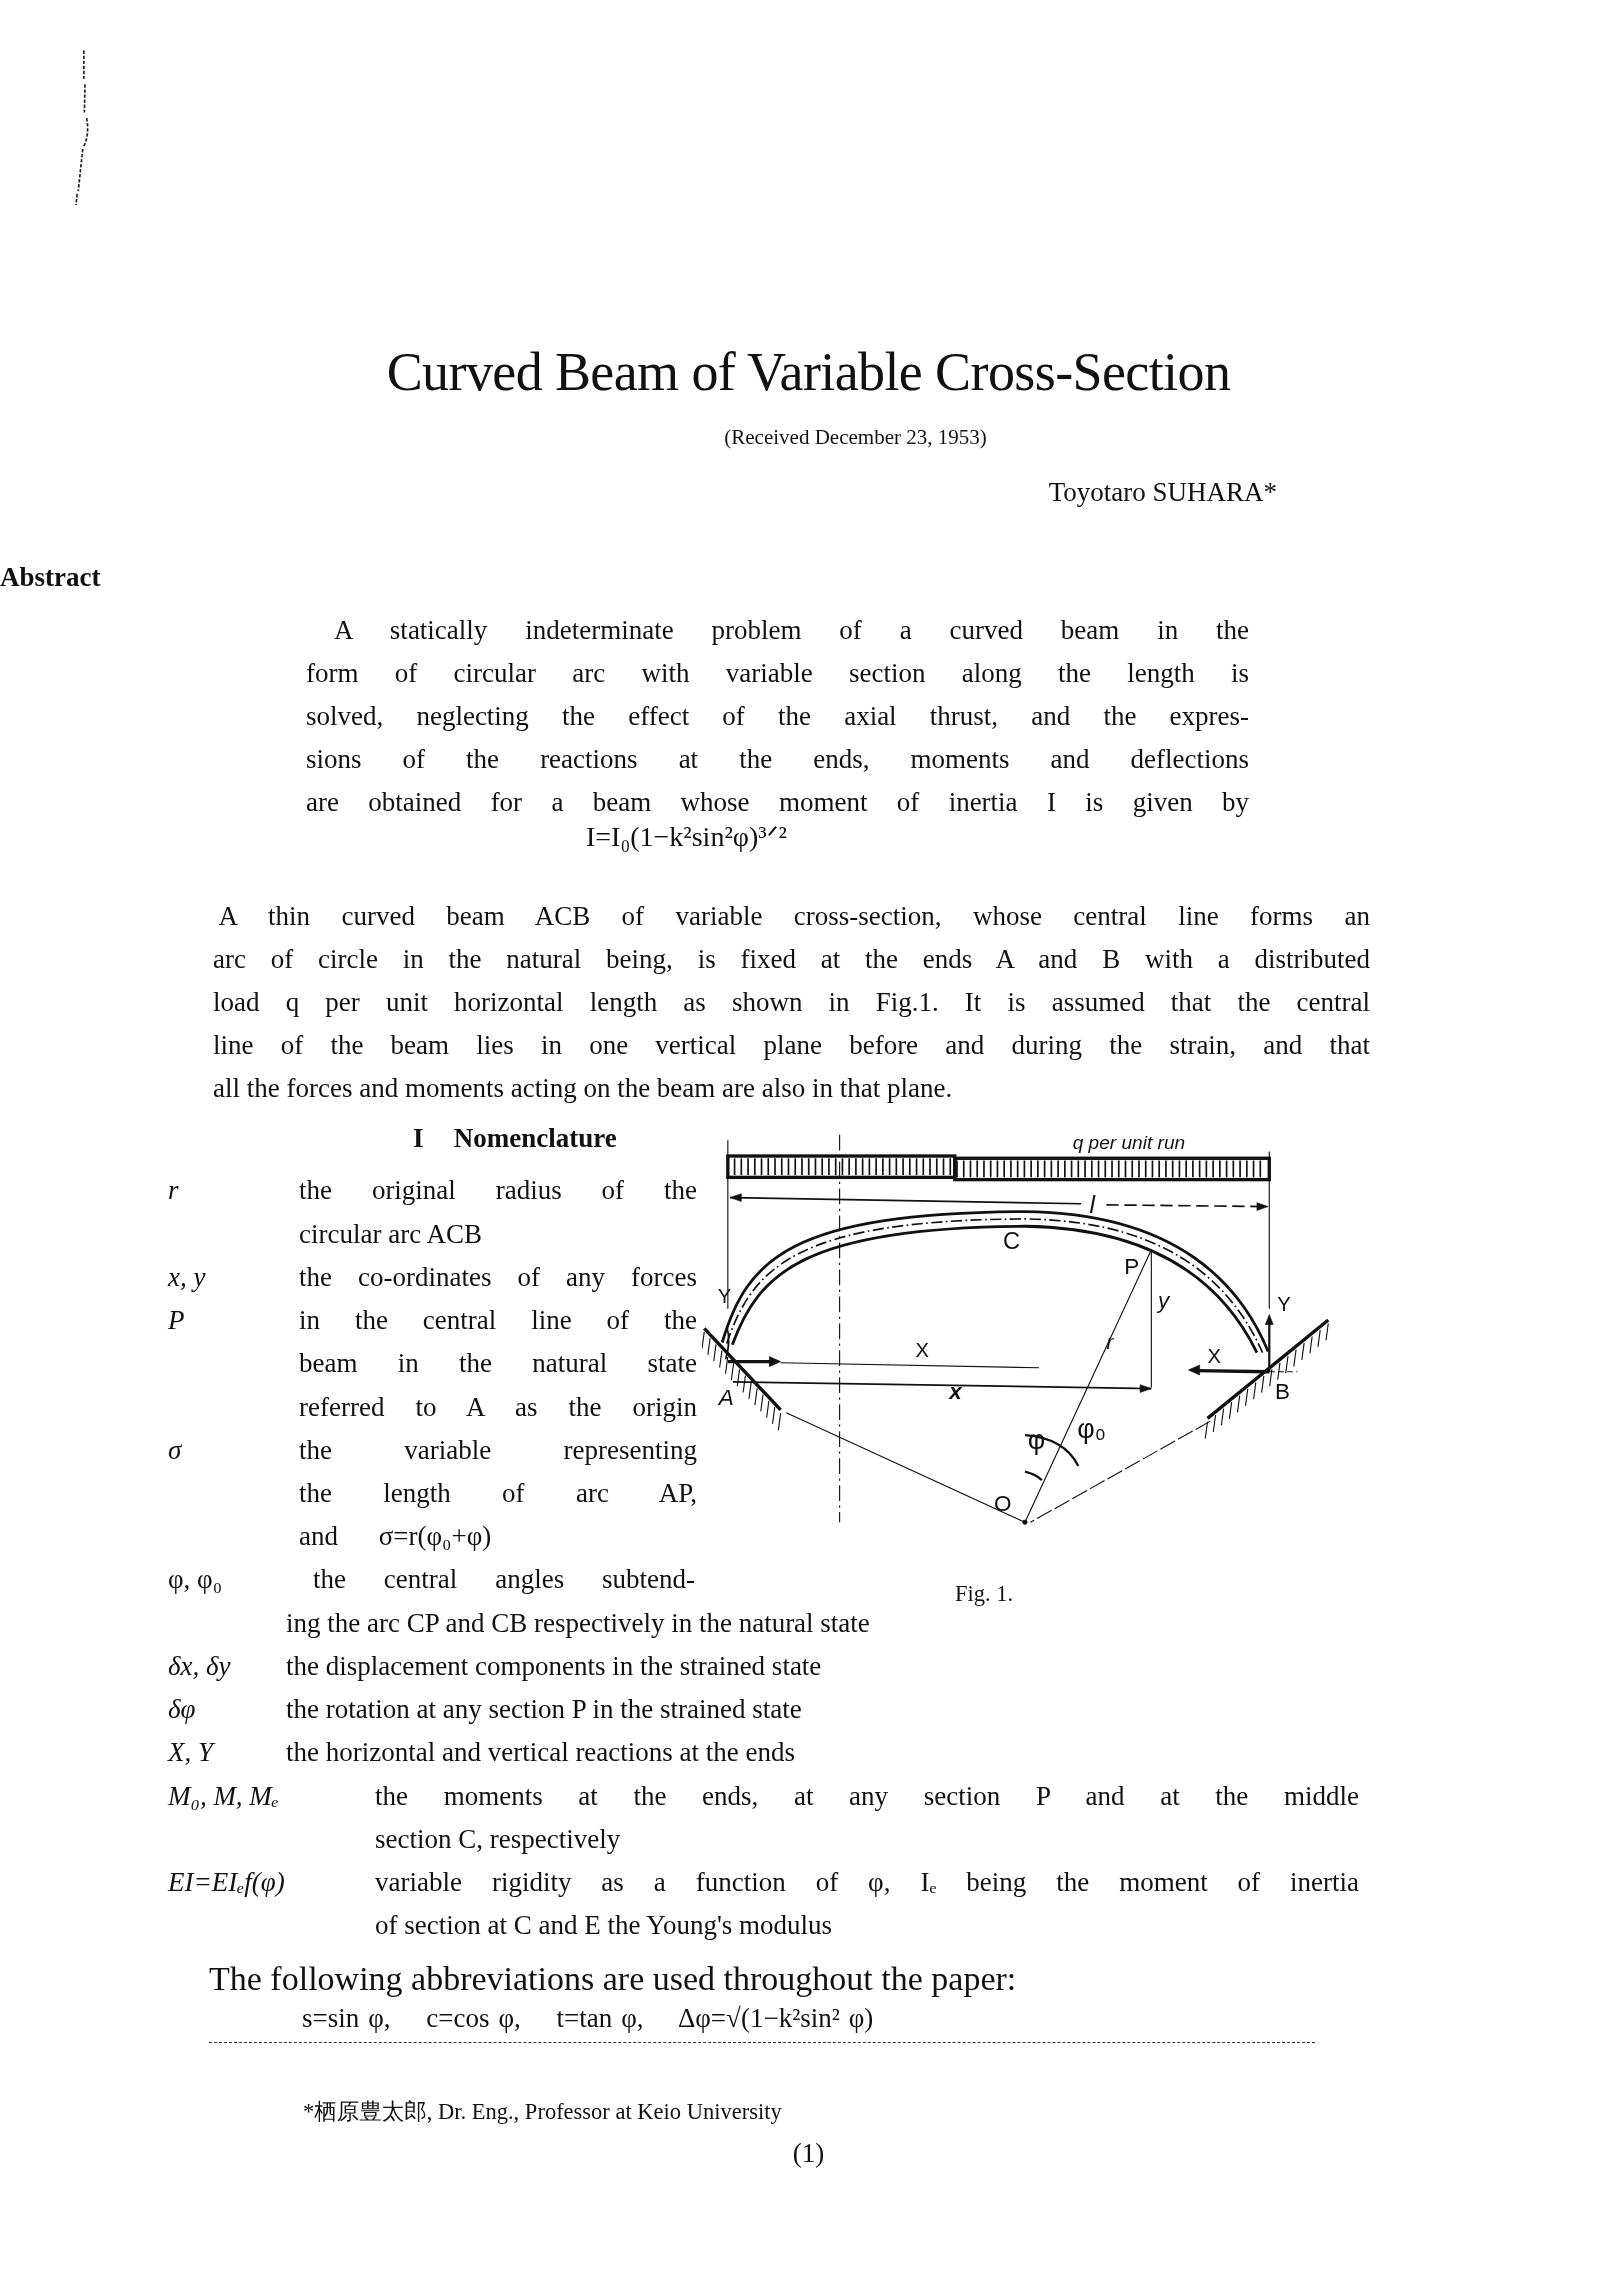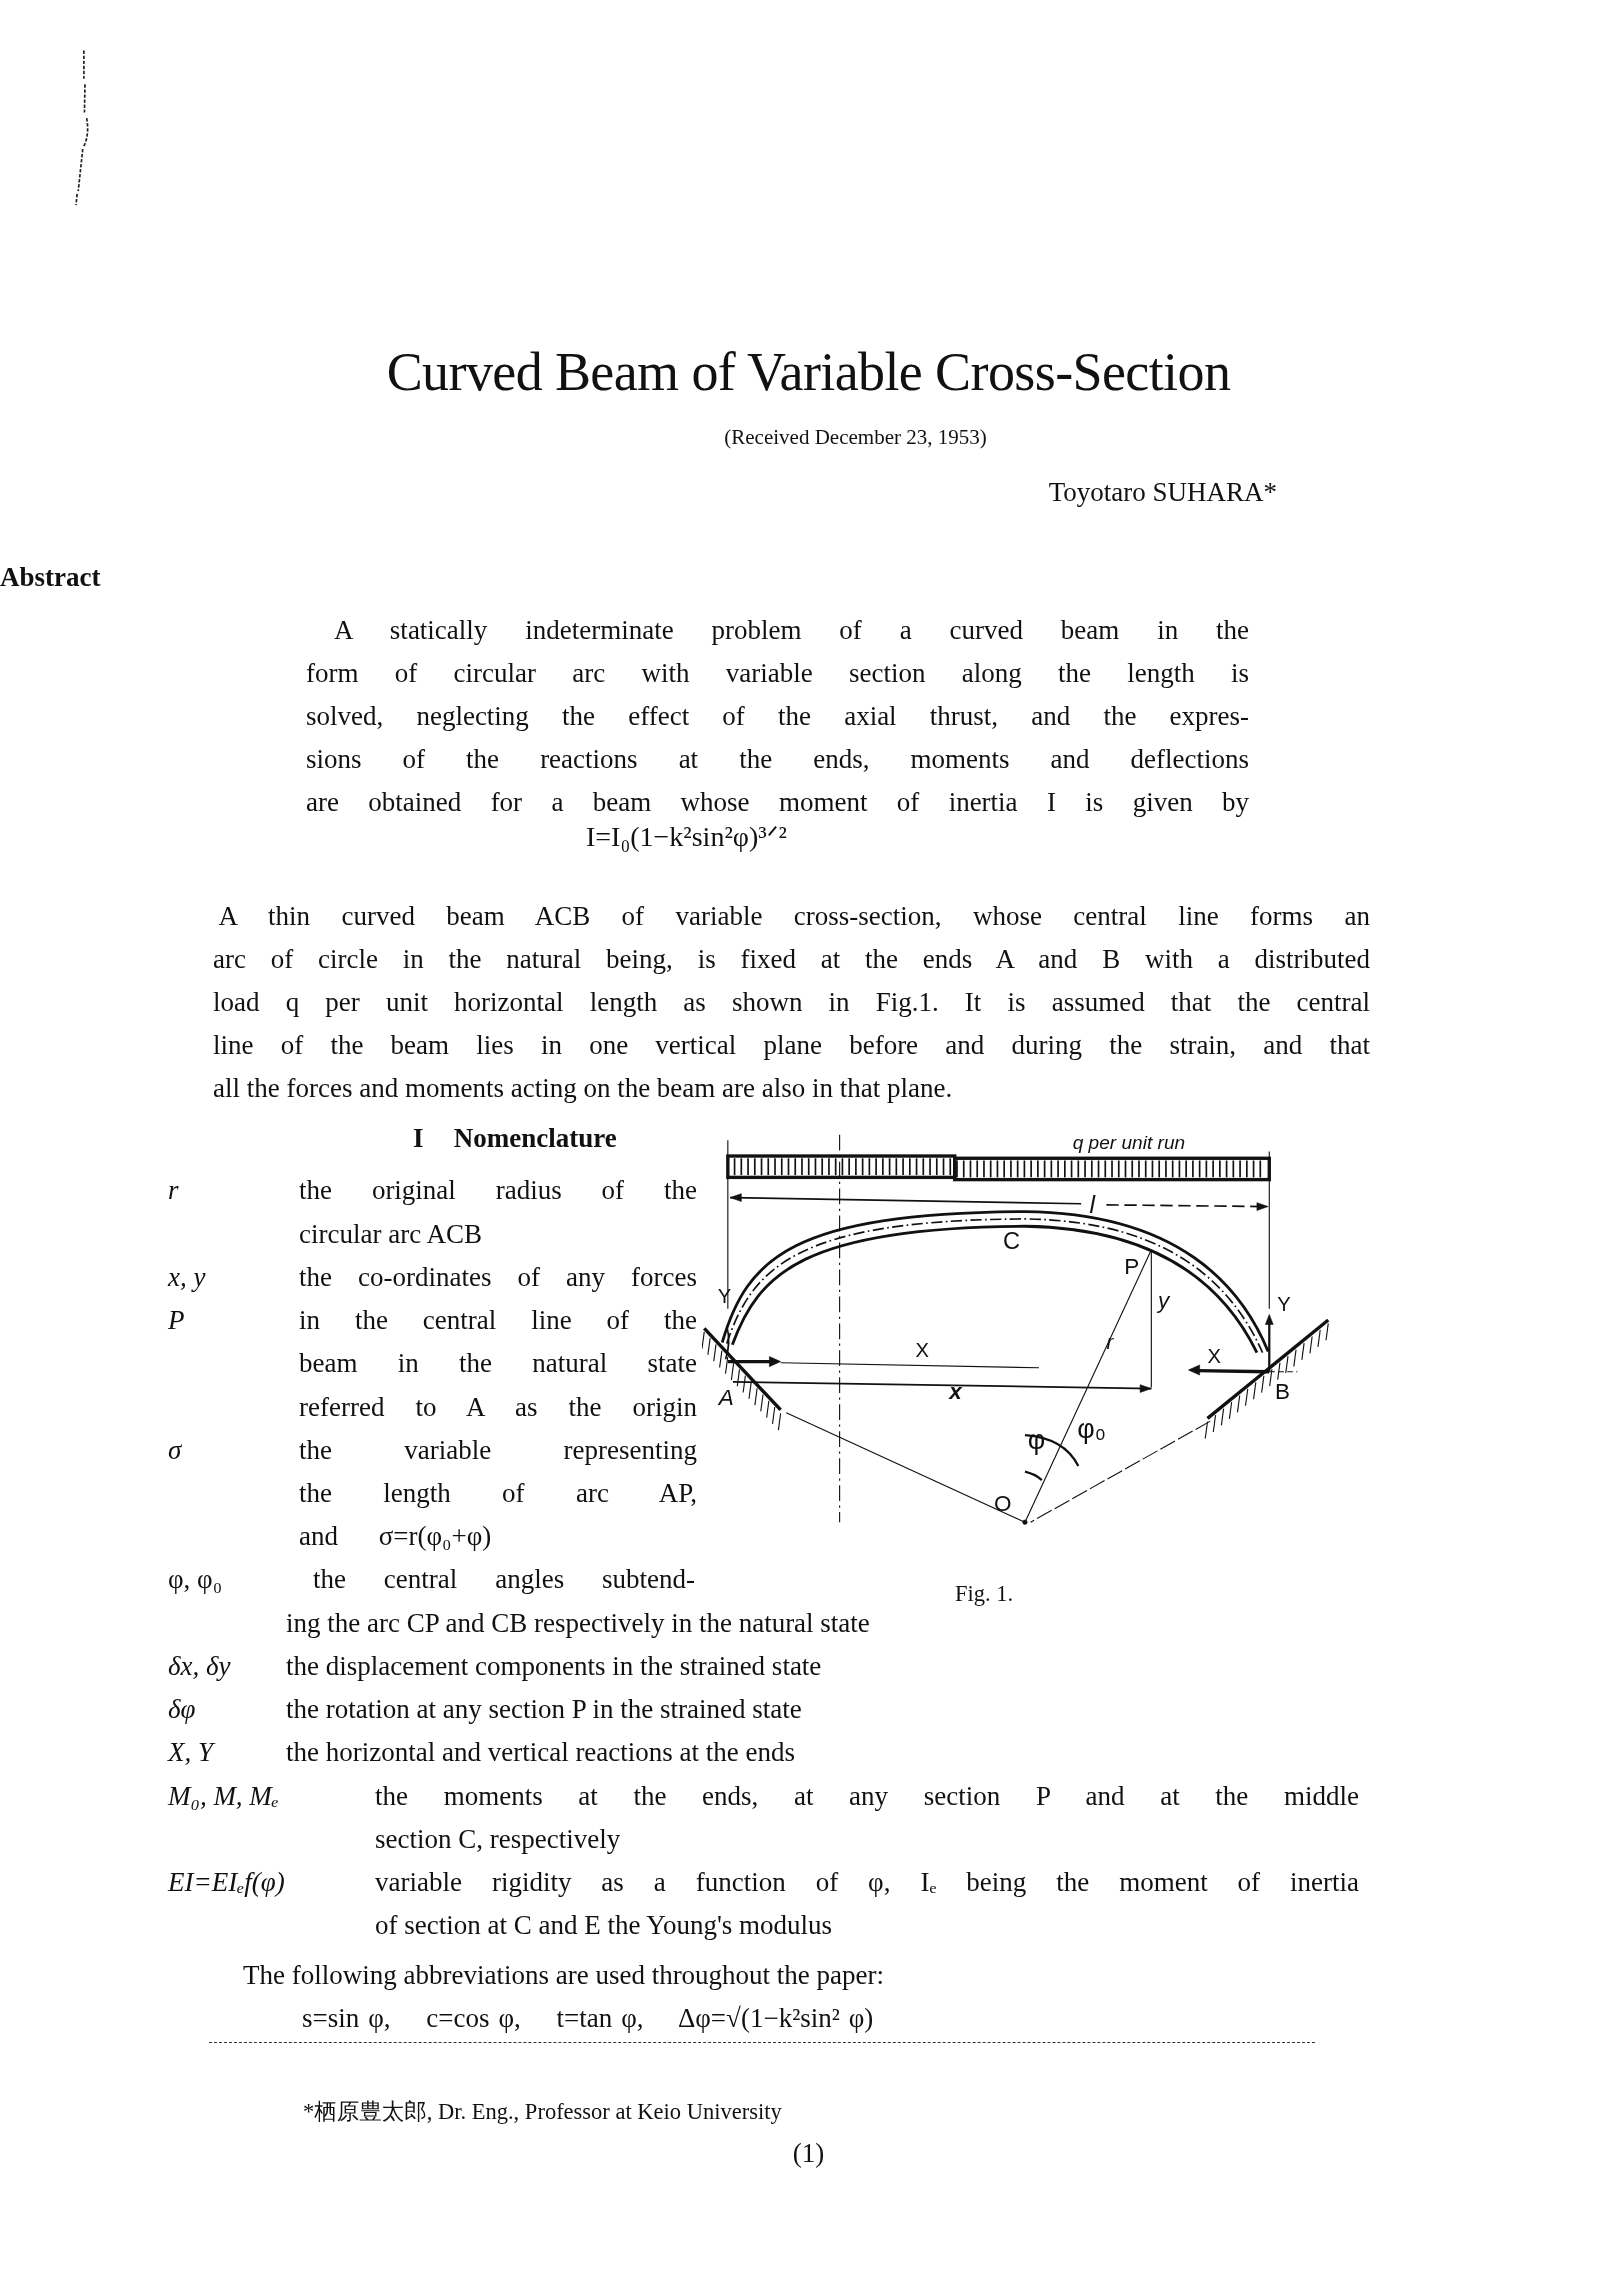--- a/index.html
+++ b/index.html
@@ -20,21 +20,21 @@
   .intro .line.last { text-align-last:left; }
   .intro .first { text-indent:5.6px; }
   .nom-h { left:376px; top:1123px; font-size:27px; font-weight:bold;margin-left:37px; }
   .nom-h .num { margin-right:23.6px; }
   .sym { position:absolute; left:168px; font-style:italic; font-size:27px; }
   .def { position:absolute; font-size:27px; }
   .def-narrow { left:288px; width:398px; text-align:justify; text-align-last:justify;margin-left:11px; }
   .def-wide { left:286px; }
   .fig { left:702px; top:1129px; width:674px; height:427px; }
   .fig-caption { left:955px; top:1581px; font-size:22.5px; }
-  .abbrev-h { left:209px; top:1960px; font-size:27px;margin-left:34px; }
+  .abbrev-h { left:209px; top:1960px; font-size:34px; }
   .abbrev { left:302px; top:2003px; font-size:27px; word-spacing:2.2px; }
   .rule { left:209px; top:2042px; width:1106px; height:0; border-top:1.7px dashed #333; }
   .footnote { left:303px; top:2096px; font-size:22.5px; }
   .pagenum { left:0; width:1617px; top:2138px; text-align:center; font-size:27px; }
 </style>
 </head>
 <body>
 
 <svg class="scan-mark" viewBox="0 0 40 290">
   <path d="M30 10 L30 60 M32 70 L31 120 M35 130 Q40 160 30 180 M28 185 L20 260 M18 265 L16 285" stroke="#222" stroke-width="3" fill="none" stroke-dasharray="6 3"></path>

